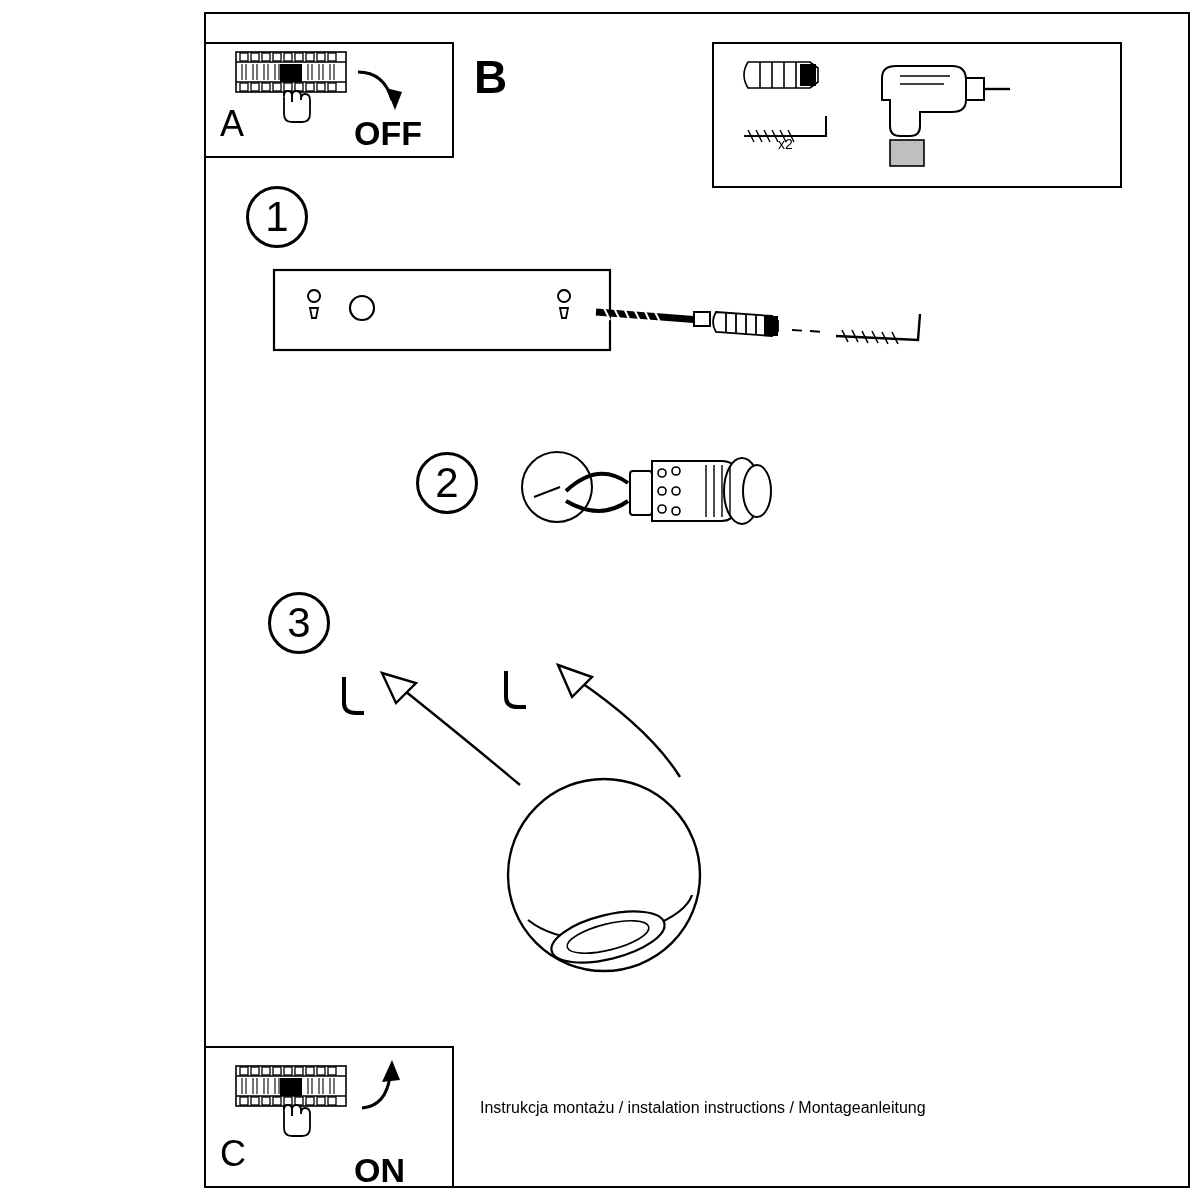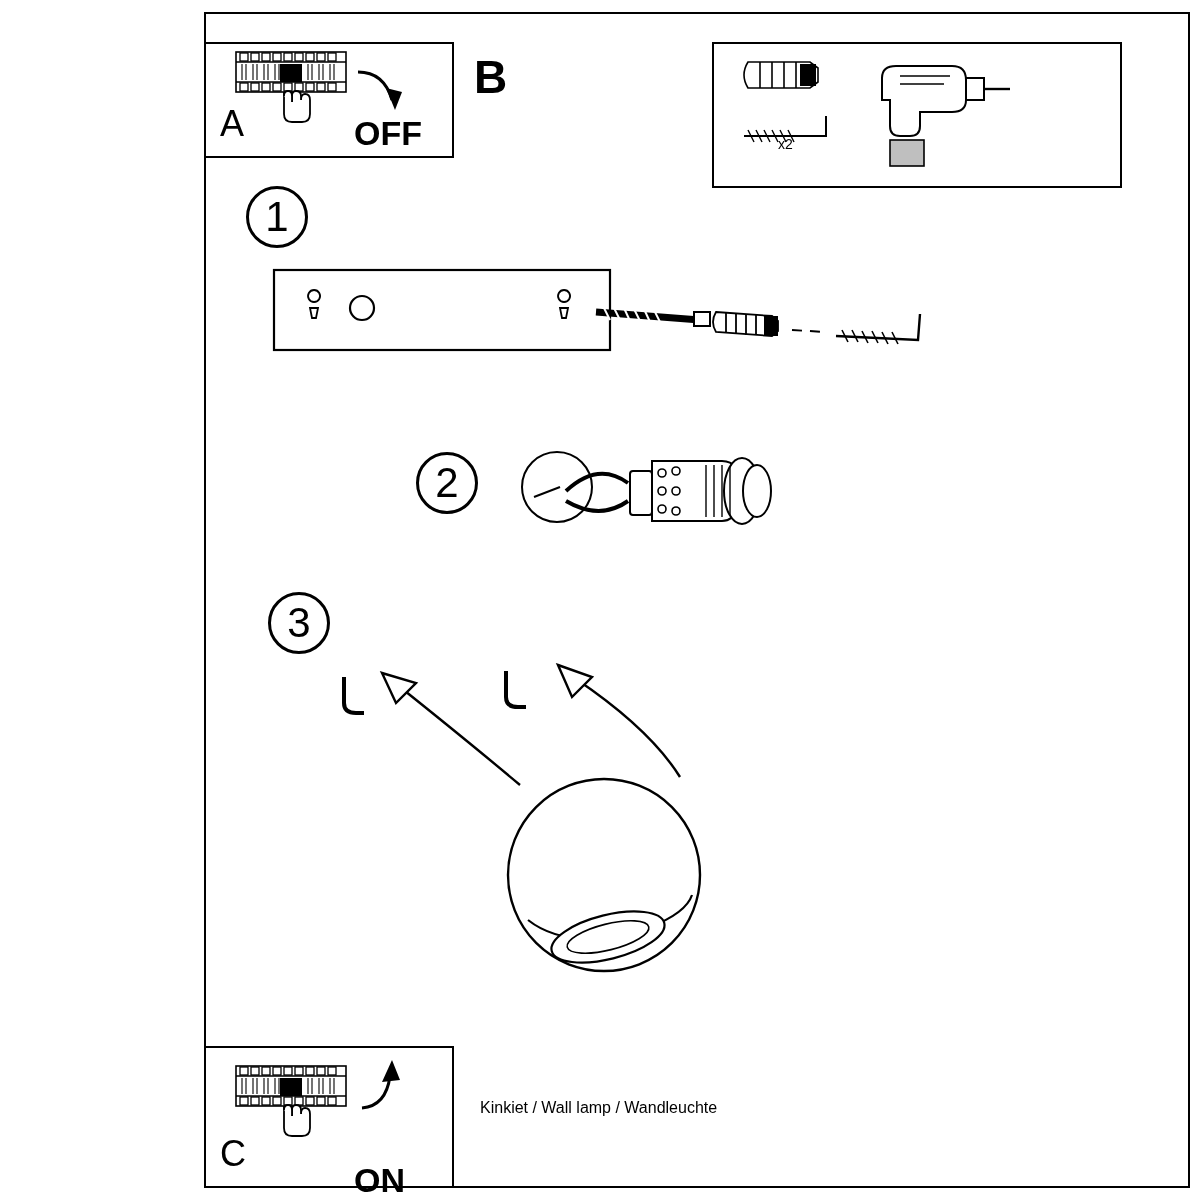--- a/index.html
+++ b/index.html
@@ -368,20 +368,20 @@
       <g stroke="#000" stroke-width="1.8" fill="#fff">
         <path d="M78 58 L78 80 Q78 88 86 88 L96 88 Q104 88 104 80 L104 66 Q104 60 99 60 Q95 60 95 66"></path>
         <path d="M95 66 L95 62 Q95 57 90 57 Q86 57 86 62 L86 68"></path>
         <path d="M86 68 L86 62 Q86 57 82 57 Q78 57 78 62"></path>
       </g>
 
       <path d="M156 60 Q180 58 184 28" stroke="#000" stroke-width="3" fill="none"></path>
       <path d="M176 34 L186 12 L194 32 Z" fill="#000"></path>
     </svg>
     <div class="label-letter" style="left:14px; top:88px;">C</div>
-    <div class="onoff" style="left:148px; top:105px;">ON</div>
+    <div class="onoff" style="left:148px; top:95px;">ON</div>
   </div>
 
   <div class="caption">
-    <div>Kinkiet / Wall lamp / Wandleuchte</div>
+    <div>Instrukcja montażu / instalation instructions / Montageanleitung</div>
   </div>
 
 </div>
 
 </body></html>

